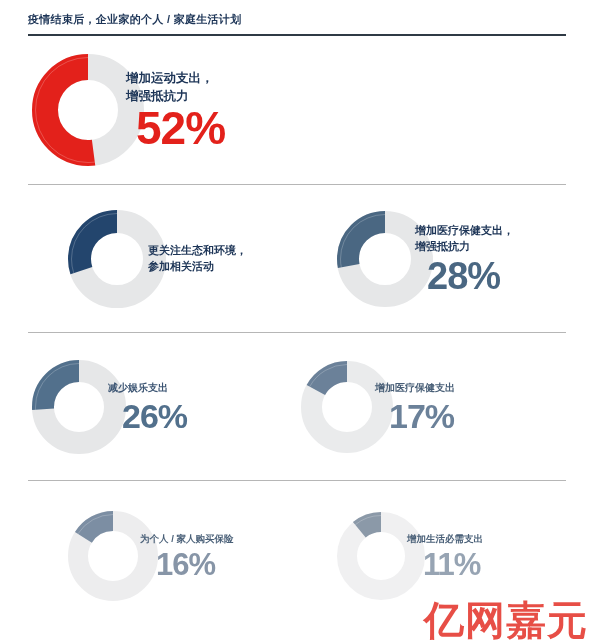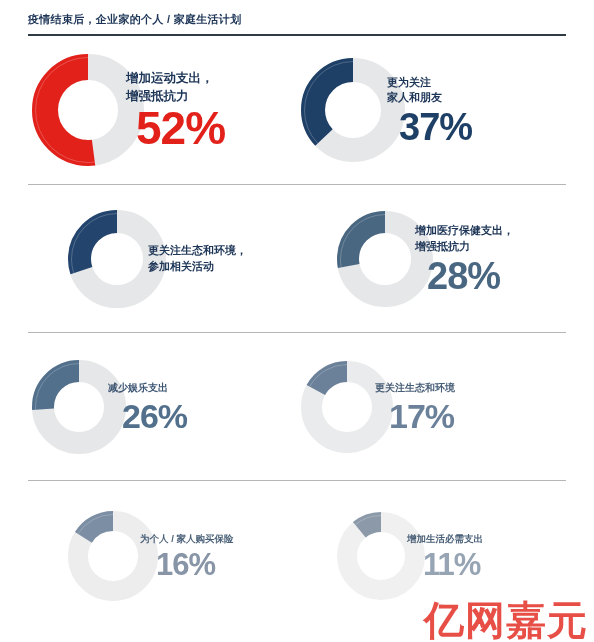--- a/index.html
+++ b/index.html
@@ -144,34 +144,20 @@
             <circle cx="56" cy="56" r="43" fill="none" stroke="#e3211b" stroke-width="26" stroke-dasharray="140.49202346853554 270.1769682087222" transform="rotate(-90 56 56) scale(1,-1) translate(0,-112)"></circle>
             <circle cx="56" cy="56" r="52.5" fill="none" stroke="#ffffff" stroke-opacity=".22" stroke-width="1" stroke-dasharray="171.5309588860027 329.8672286269283" transform="rotate(-90 56 56) scale(1,-1) translate(0,-112)"></circle>
           </svg>
         </div>
         <div class="label-block">
           <div class="caption" style="color: rgb(29, 53, 87);">增加运动支出，
 增强抵抗力</div>
           <div class="pct" style="color: rgb(227, 33, 27);">52%</div>
         </div>
       </div>
-    <div class="cell sz-0 s-lg">
-        <div class="donut">
-          <svg width="104" height="104" viewBox="0 0 104 104">
-            <circle cx="52" cy="52" r="40" fill="none" stroke="#e6e7e8" stroke-width="24"></circle>
-            <circle cx="52" cy="52" r="40" fill="none" stroke="#1e3f66" stroke-width="24" stroke-dasharray="92.99114254625788 251.32741228718345" transform="rotate(-90 52 52) scale(1,-1) translate(0,-104)"></circle>
-            <circle cx="52" cy="52" r="48.5" fill="none" stroke="#ffffff" stroke-opacity=".22" stroke-width="1" stroke-dasharray="112.75176033733767 304.7344873982099" transform="rotate(-90 52 52) scale(1,-1) translate(0,-104)"></circle>
-          </svg>
-        </div>
-        <div class="label-block">
-          <div class="caption" style="color: rgb(29, 53, 87);">更为关注
-家人和朋友</div>
-          <div class="pct" style="color: rgb(30, 63, 102);">37%</div>
-        </div>
-      </div>
   </div>
   <div class="row-sep"></div>
 
   <div class="row row-1">
     <div class="cell sz-1 s-lg">
         <div class="donut">
           <svg width="98" height="98" viewBox="0 0 98 98">
             <circle cx="49" cy="49" r="37.5" fill="none" stroke="#e6e7e8" stroke-width="23"></circle>
             <circle cx="49" cy="49" r="37.5" fill="none" stroke="#23456d" stroke-width="23" stroke-dasharray="70.68583470577035 235.61944901923448" transform="rotate(-90 49 49) scale(1,-1) translate(0,-98)"></circle>
             <circle cx="49" cy="49" r="45.5" fill="none" stroke="#ffffff" stroke-opacity=".22" stroke-width="1" stroke-dasharray="85.76547944300135 285.88493147667117" transform="rotate(-90 49 49) scale(1,-1) translate(0,-98)"></circle>
@@ -215,21 +201,21 @@
       </div>
     <div class="cell sz-2 s-md">
         <div class="donut">
           <svg width="92" height="92" viewBox="0 0 92 92">
             <circle cx="46" cy="46" r="35.5" fill="none" stroke="#eaebec" stroke-width="21"></circle>
             <circle cx="46" cy="46" r="35.5" fill="none" stroke="#6b8199" stroke-width="21" stroke-dasharray="37.91902332882881 223.05307840487532" transform="rotate(-90 46 46) scale(1,-1) translate(0,-92)"></circle>
             <circle cx="46" cy="46" r="42.5" fill="none" stroke="#ffffff" stroke-opacity=".22" stroke-width="1" stroke-dasharray="45.39601384437251 267.0353755551324" transform="rotate(-90 46 46) scale(1,-1) translate(0,-92)"></circle>
           </svg>
         </div>
         <div class="label-block">
-          <div class="caption" style="color: rgb(74, 96, 120);">更关注生态和环境</div>
+          <div class="caption" style="color: rgb(74, 96, 120);">增加医疗保健支出</div>
           <div class="pct" style="color: rgb(107, 129, 153);">17%</div>
         </div>
       </div>
   </div>
   <div class="row-sep"></div>
 
   <div class="row row-3">
     <div class="cell sz-3 s-sm">
         <div class="donut">
           <svg width="90" height="90" viewBox="0 0 90 90">

